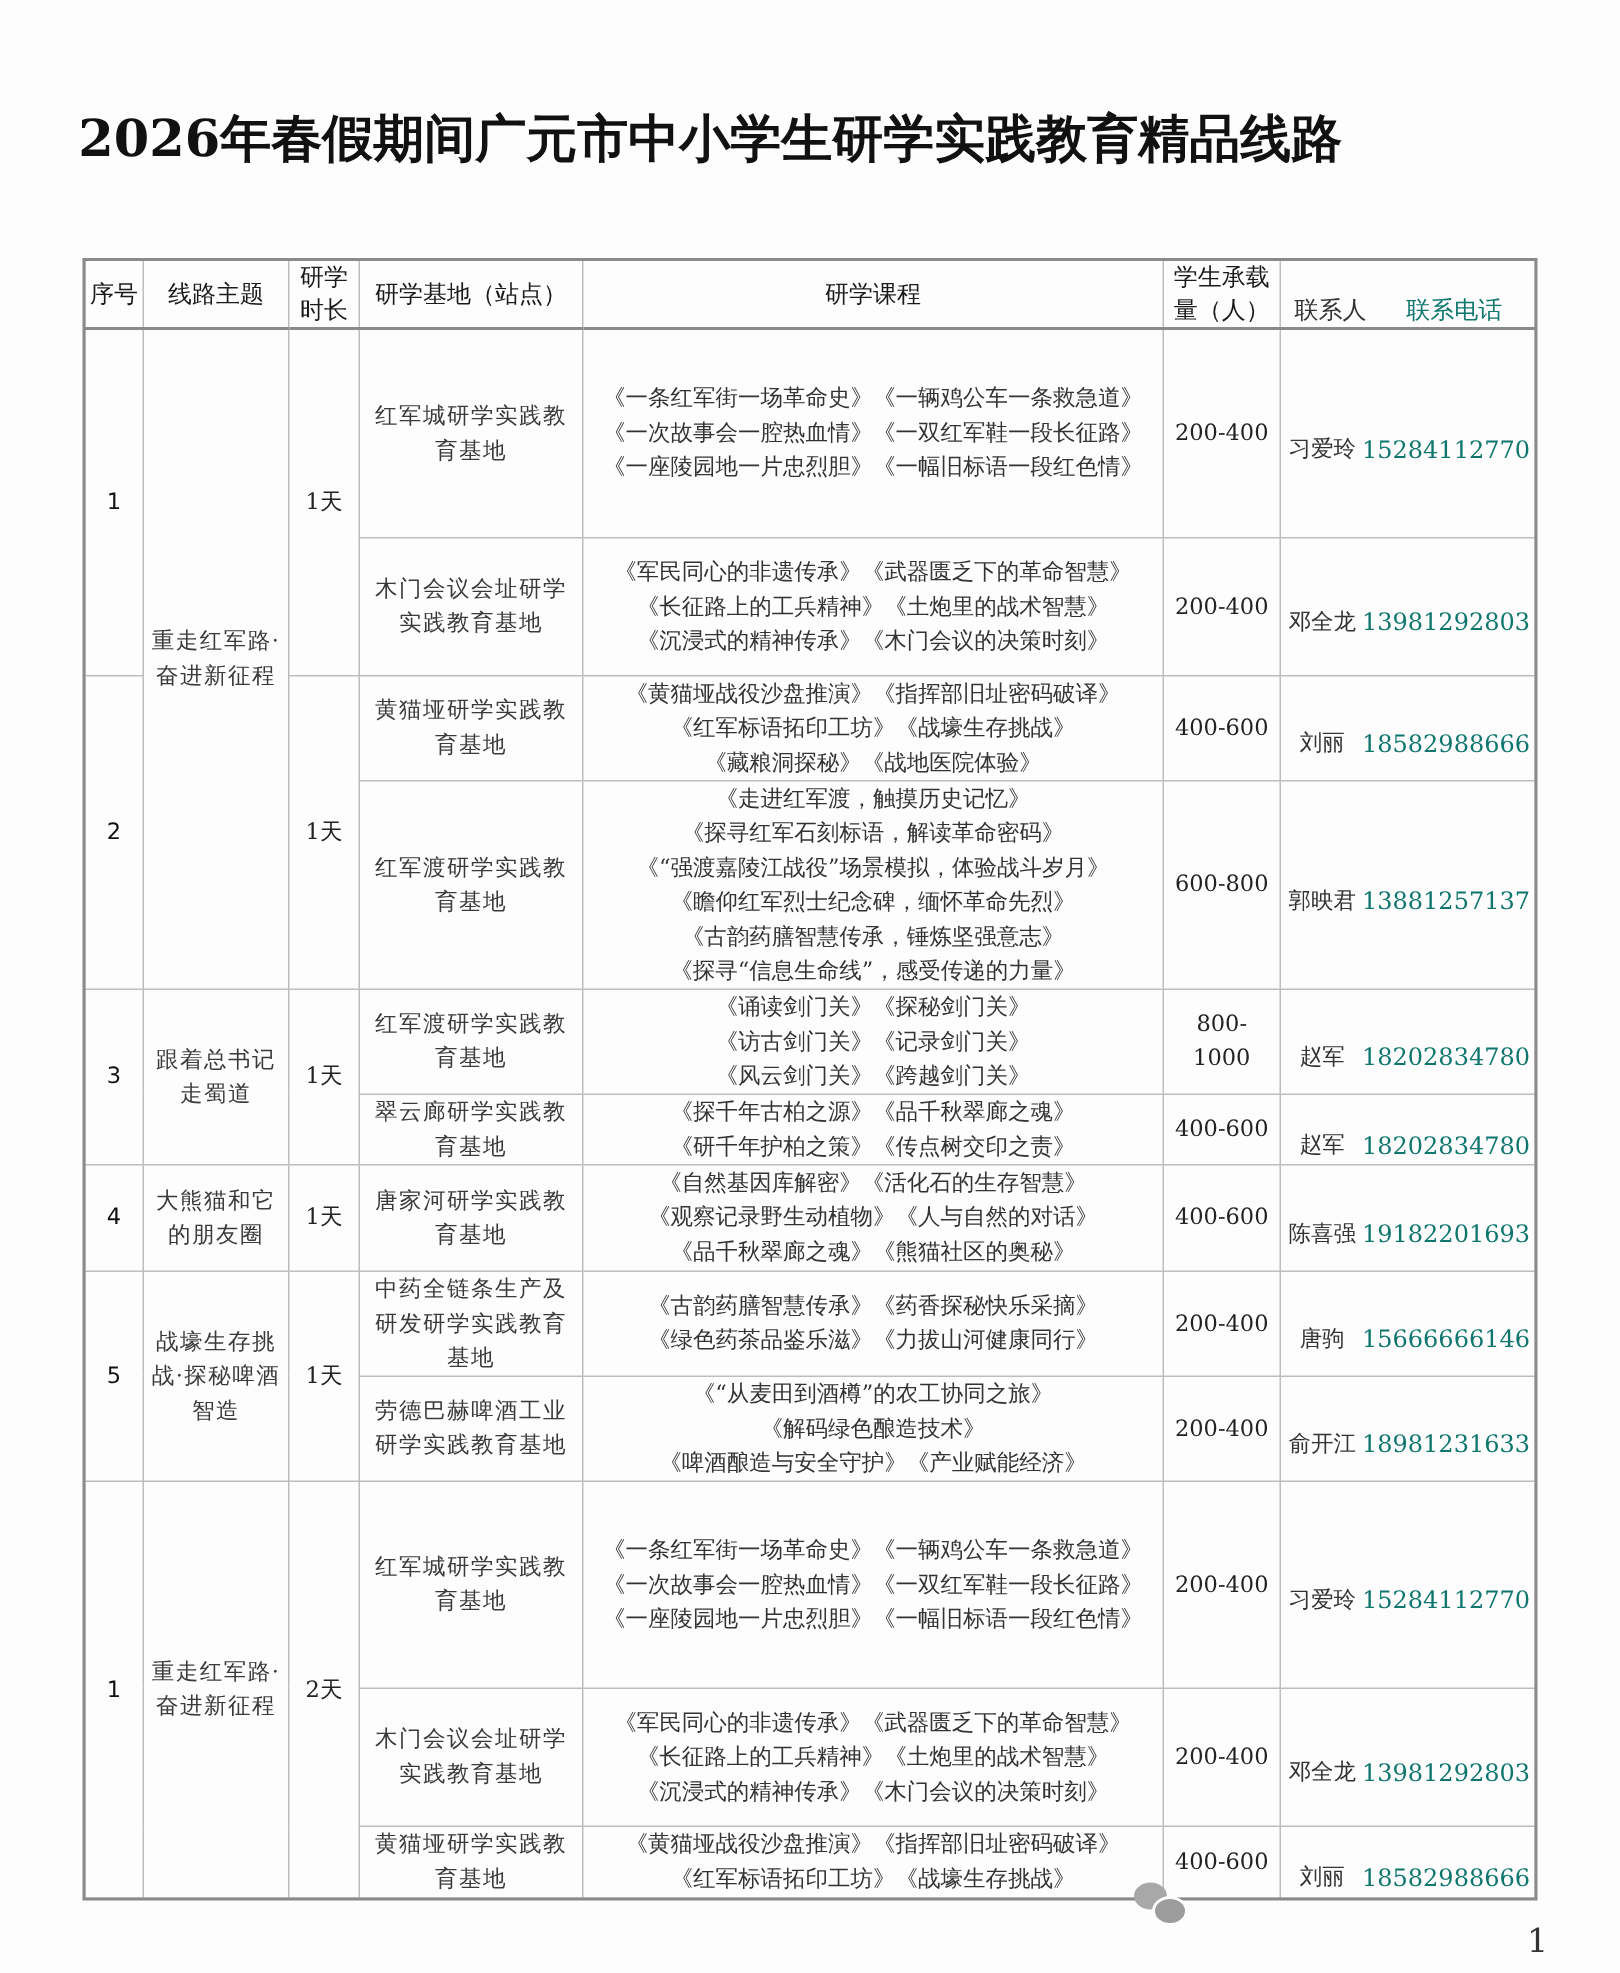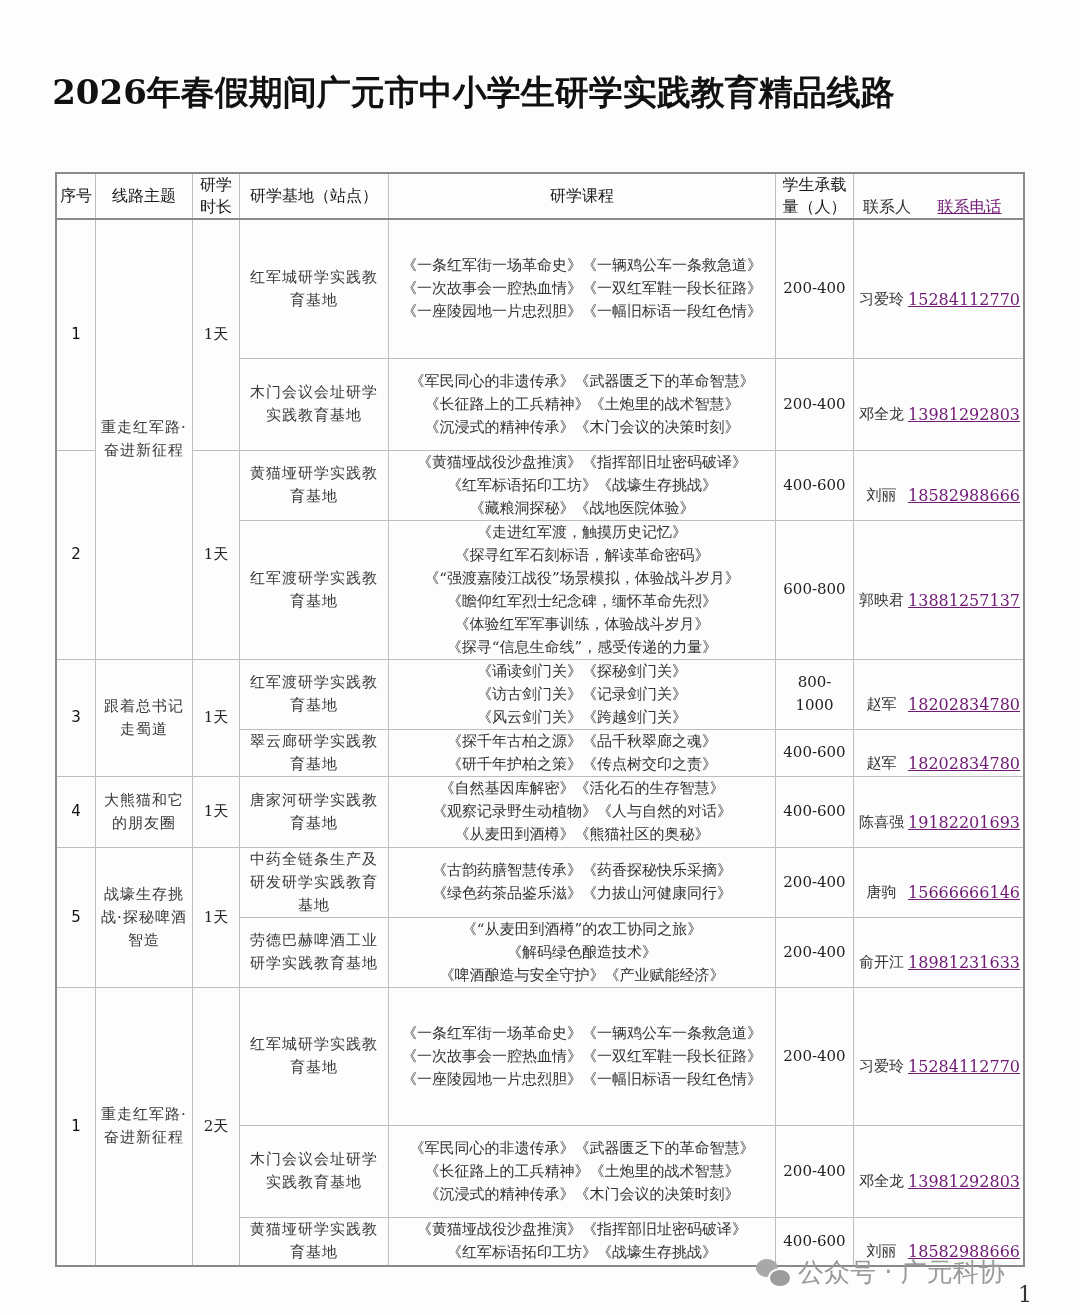--- a/index.html
+++ b/index.html
@@ -26,21 +26,21 @@
     line-height: 22px; color: #1a1a1a; border-bottom: 2px solid #8a8a8a;
   }
   .seq { font-family: "DejaVu Sans", sans-serif; font-size: 16px; color: #111; }
   .theme, .base { color: #3a3a3a; letter-spacing: 1px; }
   .courses { font-size: 14.5px; line-height: 22.5px; color: #333; padding: 0 2px; margin-top: 32px; }
   .courses div { white-space: normal; }
   .num { font-size: 16px; color: #222; }
   .contact-cell { padding: 0; }
   .contact-wrap { display: flex; align-items: center; justify-content: flex-start; margin-top: 21px; }
   .contact-name { width: 60px; text-align: center; color: #333; }
-  .contact-phone { flex: 1; text-align: left; padding-left: 2px; font-size: 16px; color: #701a75; text-decoration: underline; }
+  .contact-phone { flex: 1; text-align: left; padding-left: 2px; font-size: 16px; color: #0f766e; }
   .watermark {
     position: absolute; left: 756px; top: 1255px; display: flex; align-items: center;
     font-family: "DejaVu Sans", sans-serif; font-size: 26px; color: #9a9a9a;
   }
   .wm-icon { width: 34px; height: 28px; margin-right: 8px; position: relative; }
   .wm-icon .b1 { position: absolute; left: 0; top: 0; width: 22px; height: 18px; border-radius: 50%; background: #a8a8a8; }
   .wm-icon .b2 { position: absolute; left: 12px; top: 9px; width: 20px; height: 16px; border-radius: 50%; background: #9c9c9c; border: 2px solid #fdfdfd; }
   .page-num {
     position: absolute; left: 1018px; top: 1282px; font-family: "DejaVu Serif", serif;
     font-size: 22px; color: #333;
@@ -128,21 +128,21 @@
           </div>
         </td>
       </tr>
       <tr style="height: 139px;">
         <td class="base">红军渡研学实践教育基地</td>
         <td class="courses">
           <div>《走进红军渡，触摸历史记忆》</div>
           <div>《探寻红军石刻标语，解读革命密码》</div>
           <div>《“强渡嘉陵江战役”场景模拟，体验战斗岁月》</div>
           <div>《瞻仰红军烈士纪念碑，缅怀革命先烈》</div>
-          <div>《体验红军军事训练，体验战斗岁月》</div>
+          <div>《古韵药膳智慧传承，锤炼坚强意志》</div>
           <div>《探寻“信息生命线”，感受传递的力量》</div>
         </td>
         <td class="num">600-800</td>
         <td class="contact-cell">
           <div class="contact-wrap">
             <span class="contact-name">郭映君</span>
             <span class="contact-phone">13881257137</span>
           </div>
         </td>
       </tr>
@@ -179,21 +179,21 @@
         </td>
       </tr>
       <tr style="height: 71px;">
         <td class="seq" rowspan="1">4</td>
         <td class="theme" rowspan="1">大熊猫和它的朋友圈</td>
         <td rowspan="1" class="num">1天</td>
         <td class="base">唐家河研学实践教育基地</td>
         <td class="courses">
           <div>《自然基因库解密》《活化石的生存智慧》</div>
           <div>《观察记录野生动植物》《人与自然的对话》</div>
-          <div>《从麦田到酒樽》《熊猫社区的奥秘》</div>
+          <div>《品千秋翠廊之魂》《熊猫社区的奥秘》</div>
         </td>
         <td class="num">400-600</td>
         <td class="contact-cell">
           <div class="contact-wrap">
             <span class="contact-name">陈喜强</span>
             <span class="contact-phone">19182201693</span>
           </div>
         </td>
       </tr>
       <tr style="height: 68px;">
@@ -276,15 +276,14 @@
         </td>
       </tr>
     </tbody>
 </table>
 
 <div class="watermark">
   <span class="wm-icon">
       <span class="b1"></span>
       <span class="b2"></span>
     </span>
-  <span>公众号 · 广元科协</span>
 </div>
 <div class="page-num">1</div>
 
 </body></html>

